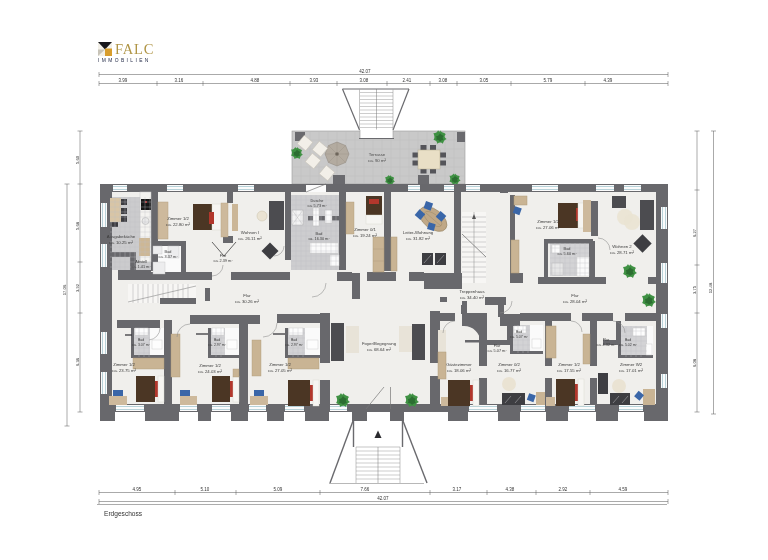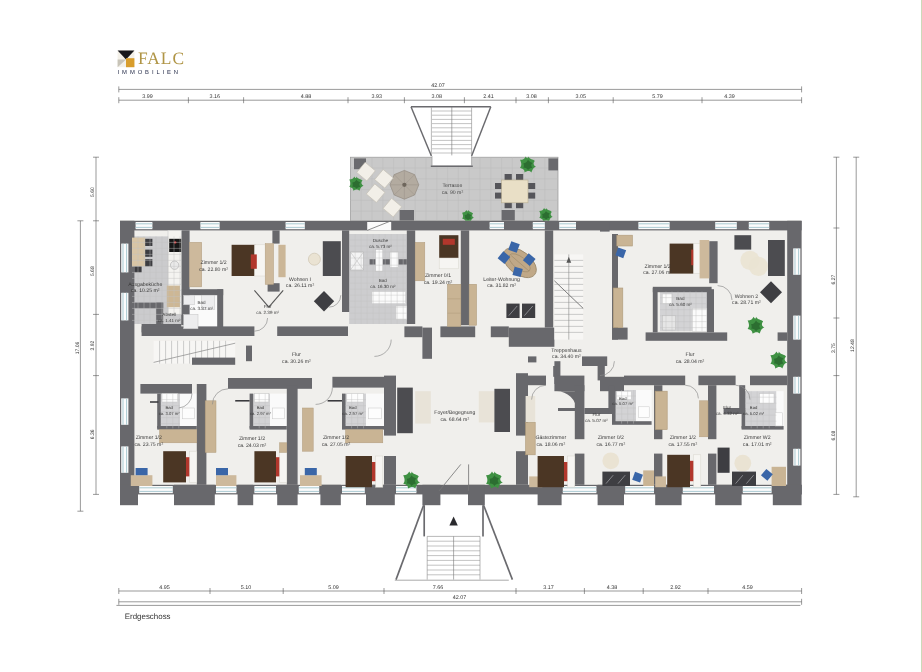--- a/index.html
+++ b/index.html
@@ -1,16 +1,16 @@
 <!DOCTYPE html>
 <html><head>
 <meta charset="utf-8">
 <style>
 html,body{margin:0;padding:0;background:#ffffff;}
-#page{position:relative;width:768px;height:560px;background:#4d7c0f;overflow:hidden;
+#page{position:relative;width:768px;height:560px;background:#b91c1c;overflow:hidden;
 font-family:"Liberation Sans", sans-serif;}
 svg{display:block;}
 </style>
 </head>
 <body>
 <div id="page">
 <svg width="768" height="560" viewBox="0 0 768 560">
 <defs>
 <g id="plant">
 <path d="M0,-7 C2,-4 4,-5 6,-3 C4,-1 5,1 7,2 C4,3 4,5 3,7 C1,5 -1,6 -3,7 C-3,4 -5,4 -7,3 C-5,1 -6,-2 -7,-4 C-4,-4 -3,-5 -2,-7 C-1,-5 0,-5 0,-7 Z" fill="#3f9143"></path>

